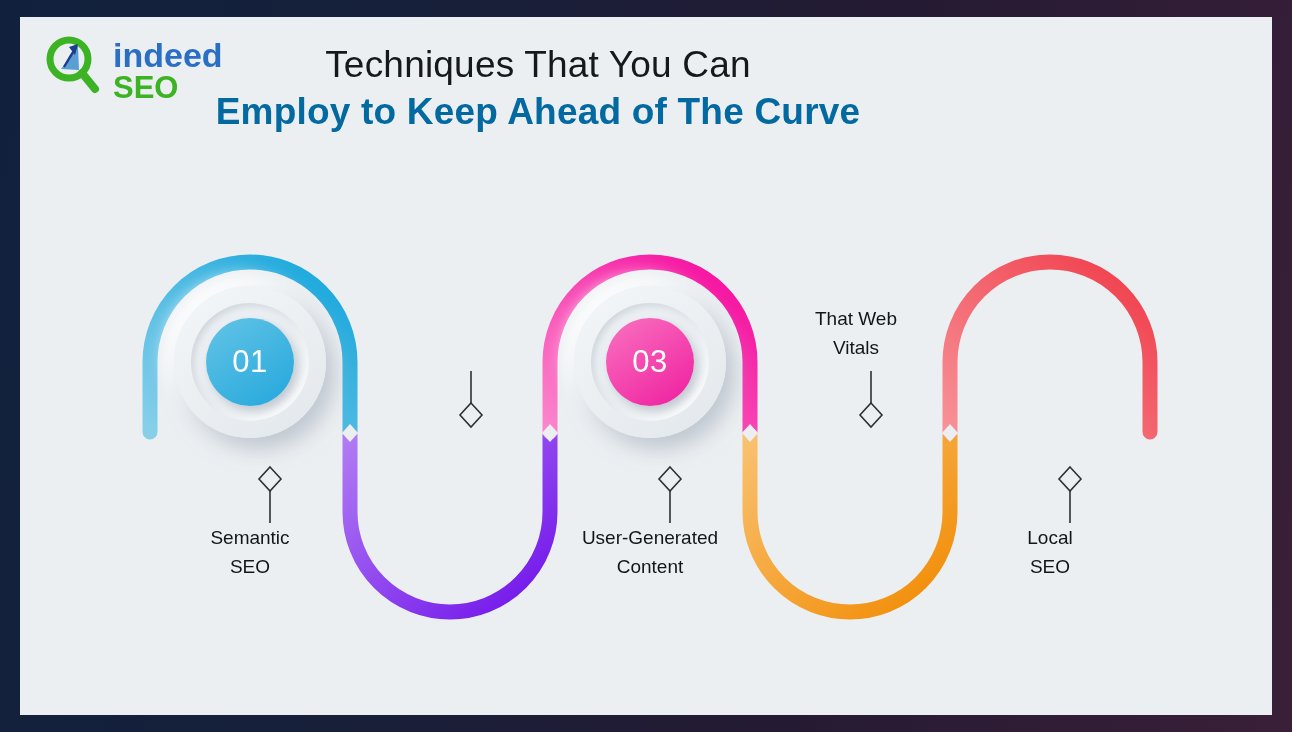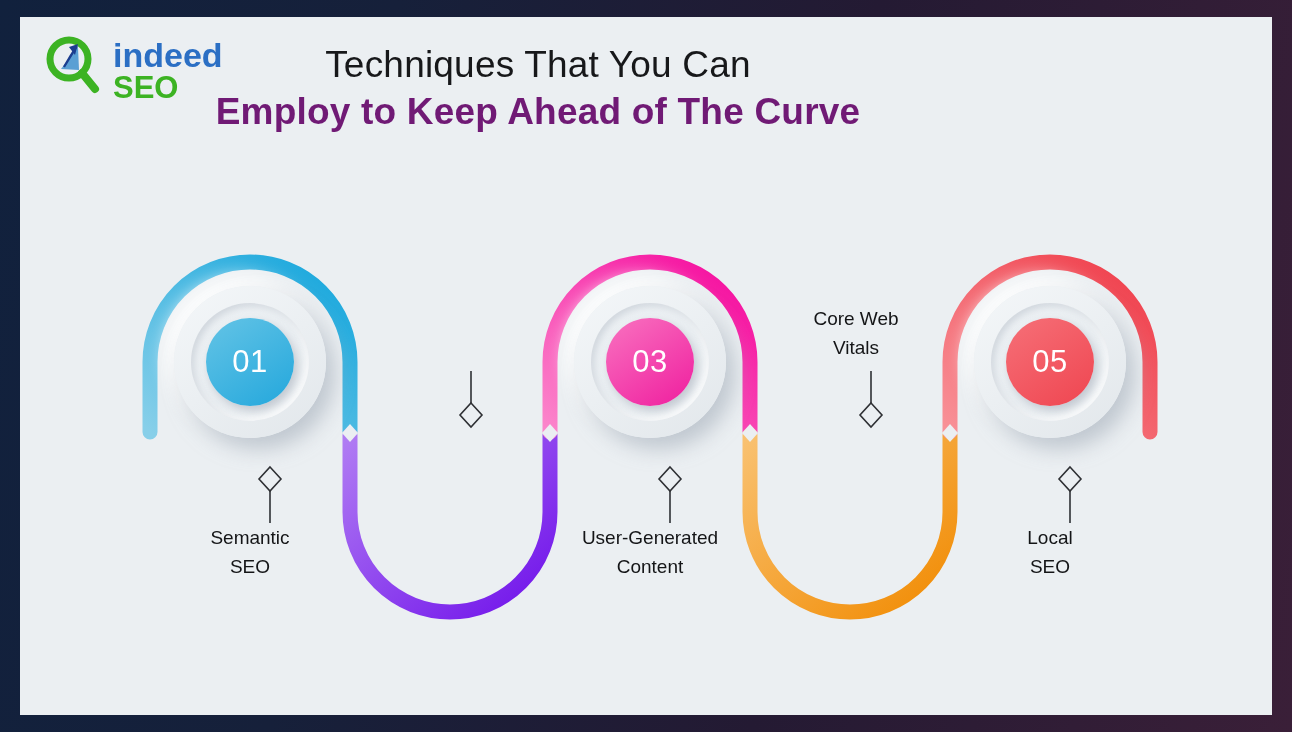--- a/index.html
+++ b/index.html
@@ -26,21 +26,21 @@
   
   #title-wrap {
     position: absolute; left: 0; top: 24px; width: 1036px;
     text-align: center;
   }
   #title-line1 {
     font-size: 37px; color: #17181a; font-weight: 400;
     letter-spacing: .2px; line-height: 1.28;
   }
   #title-line2 {
-    font-size: 37px; color: #701a75; font-weight: 700;
+    font-size: 37px; color: #0369a1; font-weight: 700;
     letter-spacing: .2px; line-height: 1.30;
   }
 
   
   #diagram { position: absolute; left: 0; top: 0; width: 1252px; height: 698px; }
   #diagram svg { position: absolute; left: 0; top: 0; }
 
   .node {
     position: absolute;
     width: 152px; height: 152px;
@@ -171,35 +171,30 @@
         <path d="M15 2 L26 14 L15 26 L4 14 Z" fill="none" stroke="#2e3034" stroke-width="1.6"></path>
         <line x1="15" y1="26" x2="15" y2="58" stroke="#2e3034" stroke-width="1.6"></line>
       </svg>
     </div>
     <div class="caption" style="left:525px; top:507px;">
       <span>User-Generated</span><br>
       <span>Content</span>
     </div>
 
     <div class="caption" style="left:731px; top:288px;">
-      <span>Core Web</span><br>
+      <span>That Web</span><br>
       <span>Vitals</span>
     </div>
     <div class="conn" style="left:836px; top:352px;">
       <svg width="30" height="60" viewBox="0 0 30 60">
         <line x1="15" y1="2" x2="15" y2="34" stroke="#2e3034" stroke-width="1.6"></line>
         <path d="M15 34 L26 46 L15 58 L4 46 Z" fill="none" stroke="#2e3034" stroke-width="1.6"></path>
       </svg>
     </div>
 
-    <div class="node" style="left:954px; top:269px;">
-      <div class="node-inner">
-        <div class="badge" style="background:linear-gradient(145deg,#f67078,#ef4550);">05</div>
-      </div>
-    </div>
     <div class="conn" style="left:1035px; top:448px;">
       <svg width="30" height="60" viewBox="0 0 30 60">
         <path d="M15 2 L26 14 L15 26 L4 14 Z" fill="none" stroke="#2e3034" stroke-width="1.6"></path>
         <line x1="15" y1="26" x2="15" y2="58" stroke="#2e3034" stroke-width="1.6"></line>
       </svg>
     </div>
     <div class="caption" style="left:925px; top:507px;">
       <span>Local</span><br>
       <span>SEO</span>
     </div>

